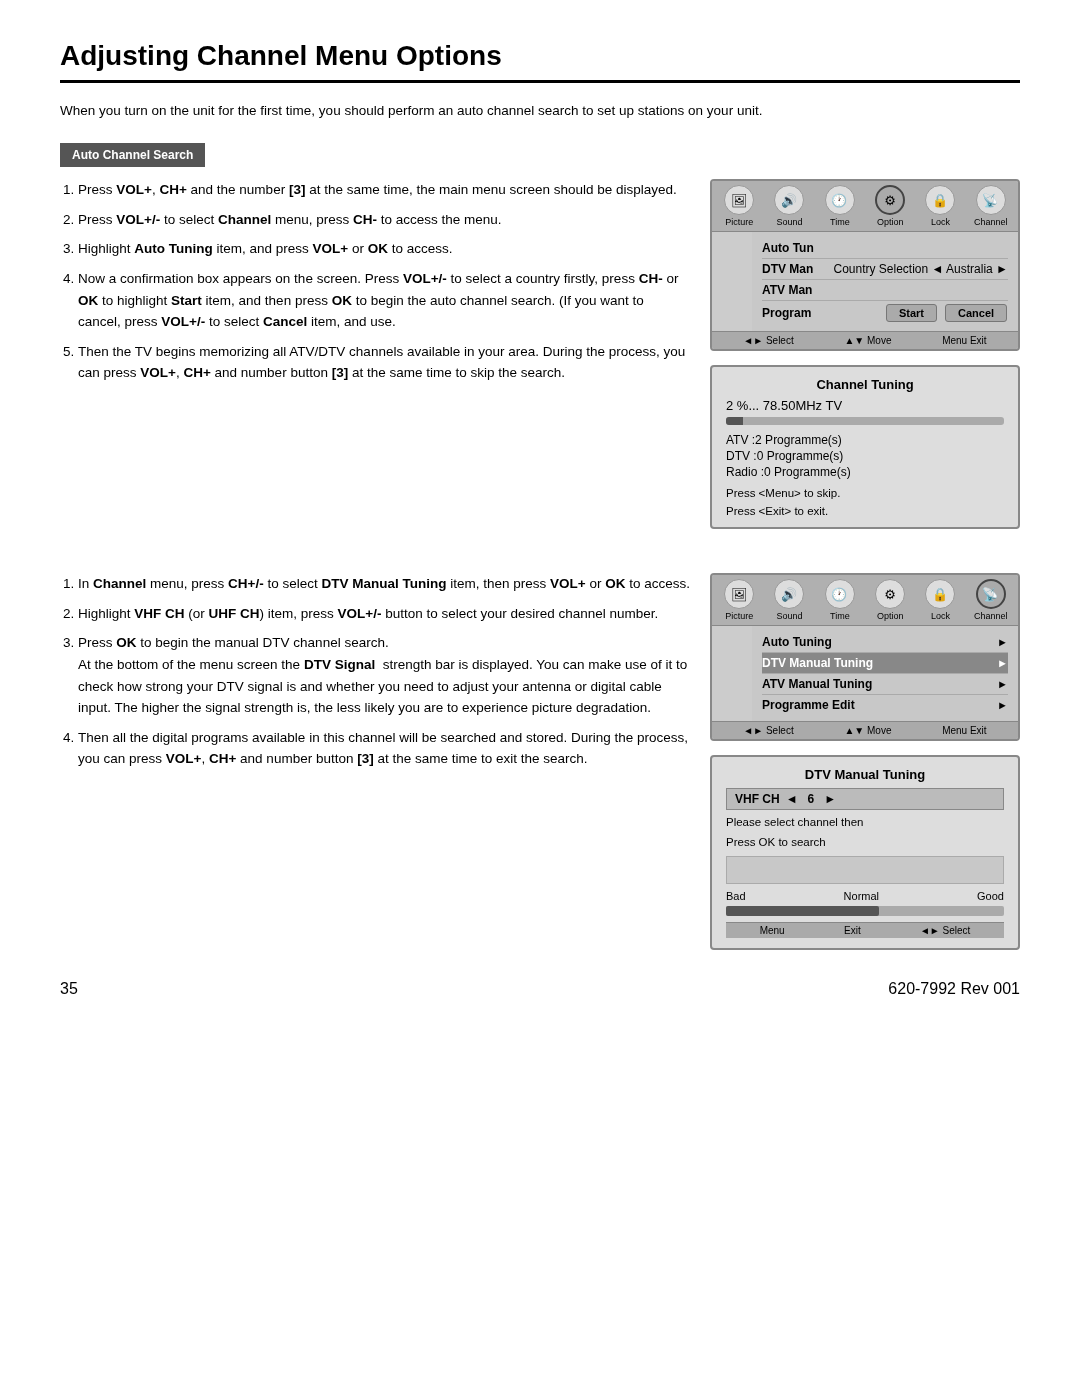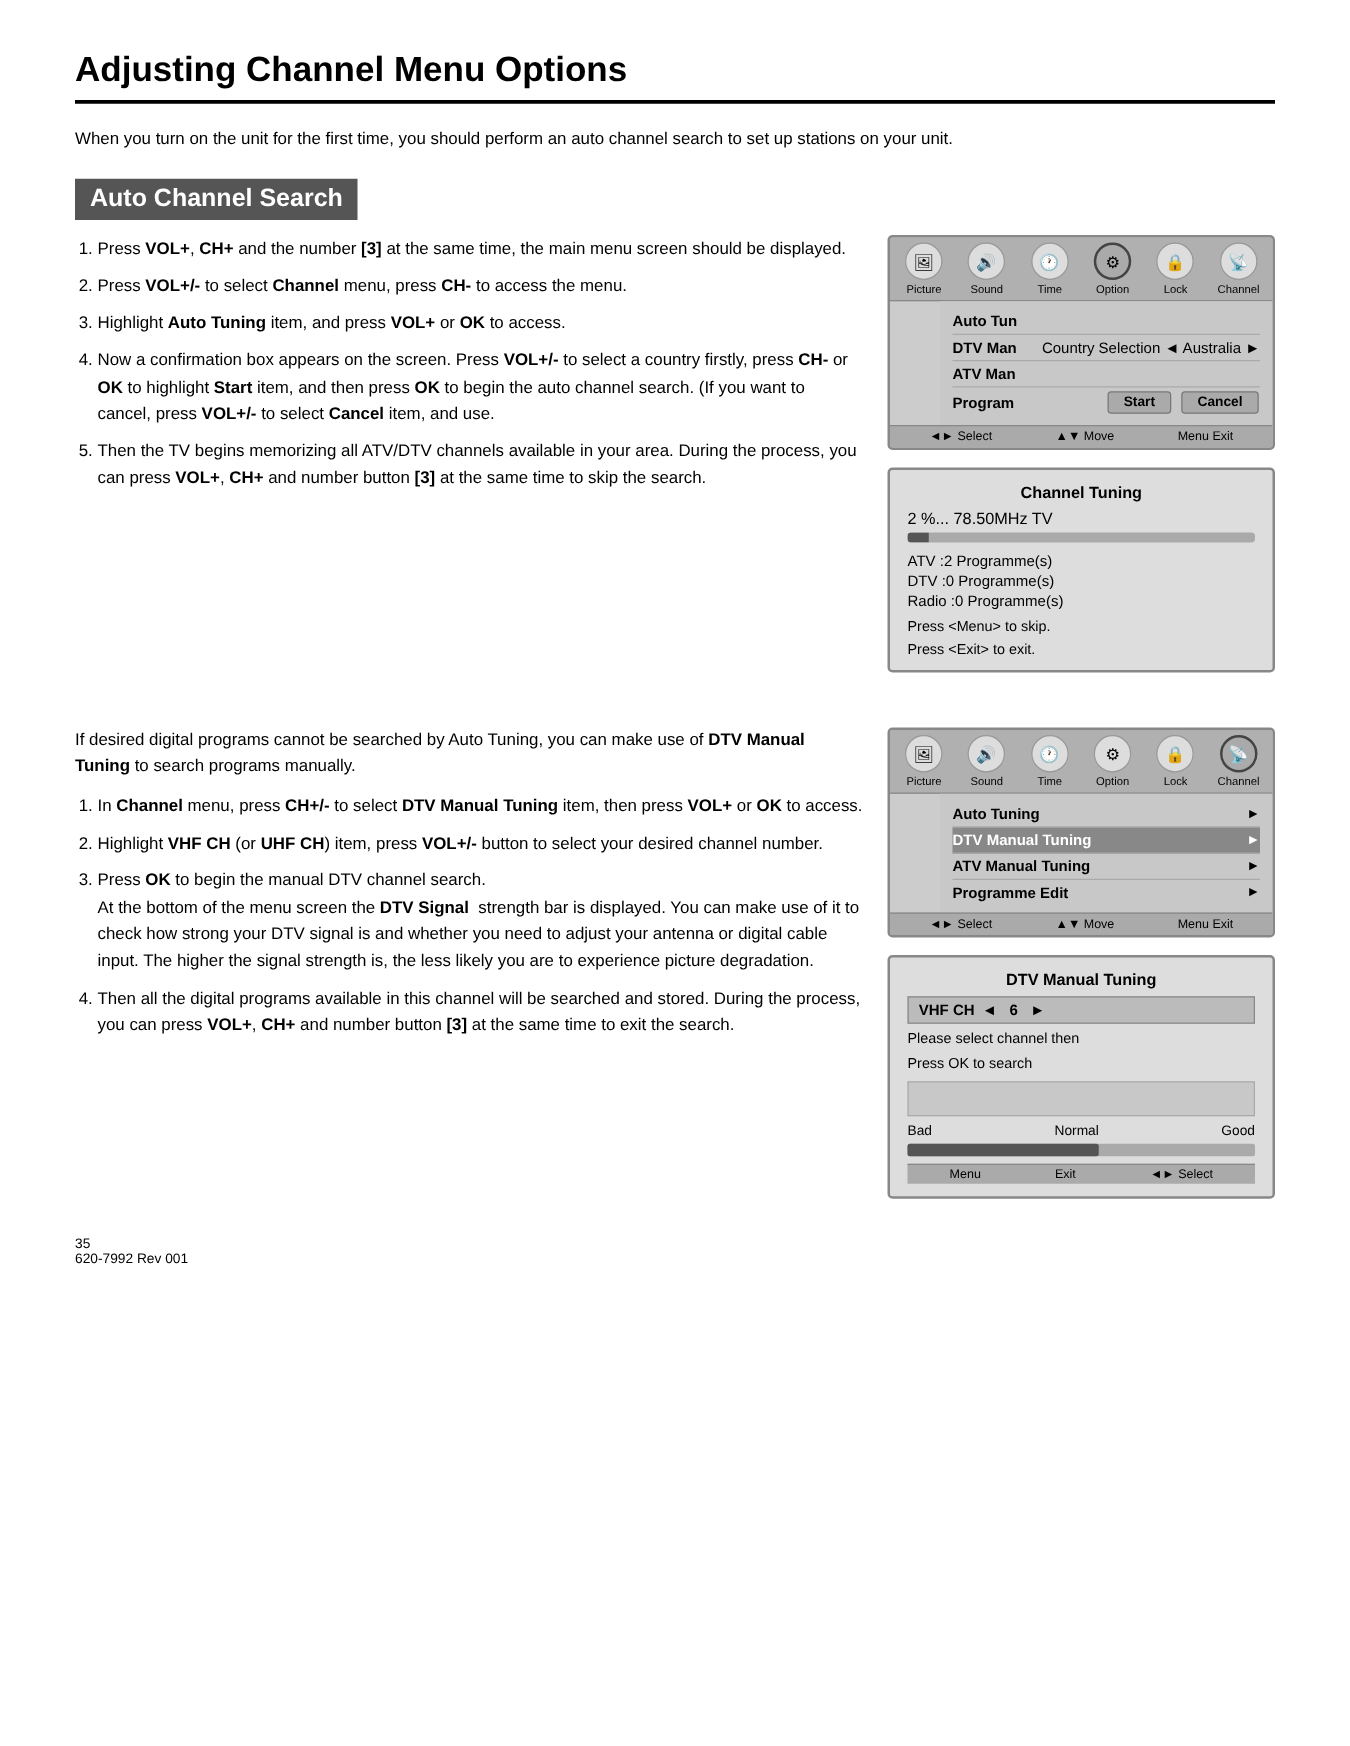--- a/index.html
+++ b/index.html
@@ -20,21 +20,21 @@
       margin-bottom: 18px;
     }
     .intro-text {
       font-size: 13.5px;
       margin-bottom: 22px;
       line-height: 1.5;
     }
     .section-header {
       background: #555;
       color: #fff;
-      font-size: 20px;
+      font-size: 12px;
       font-weight: bold;
       padding: 5px 12px;
       display: inline-block;
       margin-bottom: 12px;
     }
     .section {
       margin-bottom: 30px;
     }
     .two-col {
       display: flex;
@@ -244,22 +244,21 @@
       background: #aaa;
       display: flex;
       justify-content: space-around;
       padding: 2px 4px;
       font-size: 10px;
       border-top: 1px solid #888;
     }
     .page-bottom {
       display: flex;
       justify-content: space-between;
-      font-size: 11px;
-      flex-direction: column;
+      font-size: 16px;
     }
 
     .highlighted-row {
       background: #888;
       color: #fff;
     }
     .highlighted-row .menu-row-label,
     .highlighted-row .menu-row-value,
     .highlighted-row .menu-row-arrow { color: #fff; }
 
@@ -357,23 +356,20 @@
         <div class="tuning-note">Press &lt;Exit&gt; to exit.</div>
       </div>
     </div>
   </div>
 </div>
 
 <div class="section">
 
   <div class="two-col">
     <div class="left-col">
-      <p class="text-block">
-        If desired digital programs cannot be searched by Auto Tuning, you can make use of <b>DTV Manual Tuning</b> to search programs manually.
-      </p>
       <ol>
         <li>In <b>Channel</b> menu, press <b>CH+/-</b> to select <b>DTV Manual Tuning</b> item, then press <b>VOL+</b> or <b>OK</b> to access.</li>
         <li>Highlight <b>VHF CH</b> (or <b>UHF CH</b>) item, press <b>VOL+/-</b> button to select your desired channel number.</li>
         <li>Press <b>OK</b> to begin the manual DTV channel search.<br>At the bottom of the menu screen the <b>DTV Signal</b>&nbsp; strength bar is displayed. You can make use of it to check how strong your DTV signal is and whether you need to adjust your antenna or digital cable input. The higher the signal strength is, the less likely you are to experience picture degradation.</li>
         <li>Then all the digital programs available in this channel will be searched and stored. During the process, you can press <b>VOL+</b>, <b>CH+</b> and number button <b>[3]</b> at the same time to exit the search.</li>
       </ol>
     </div>
     <div class="right-col">
 
       <div class="ui-box">

